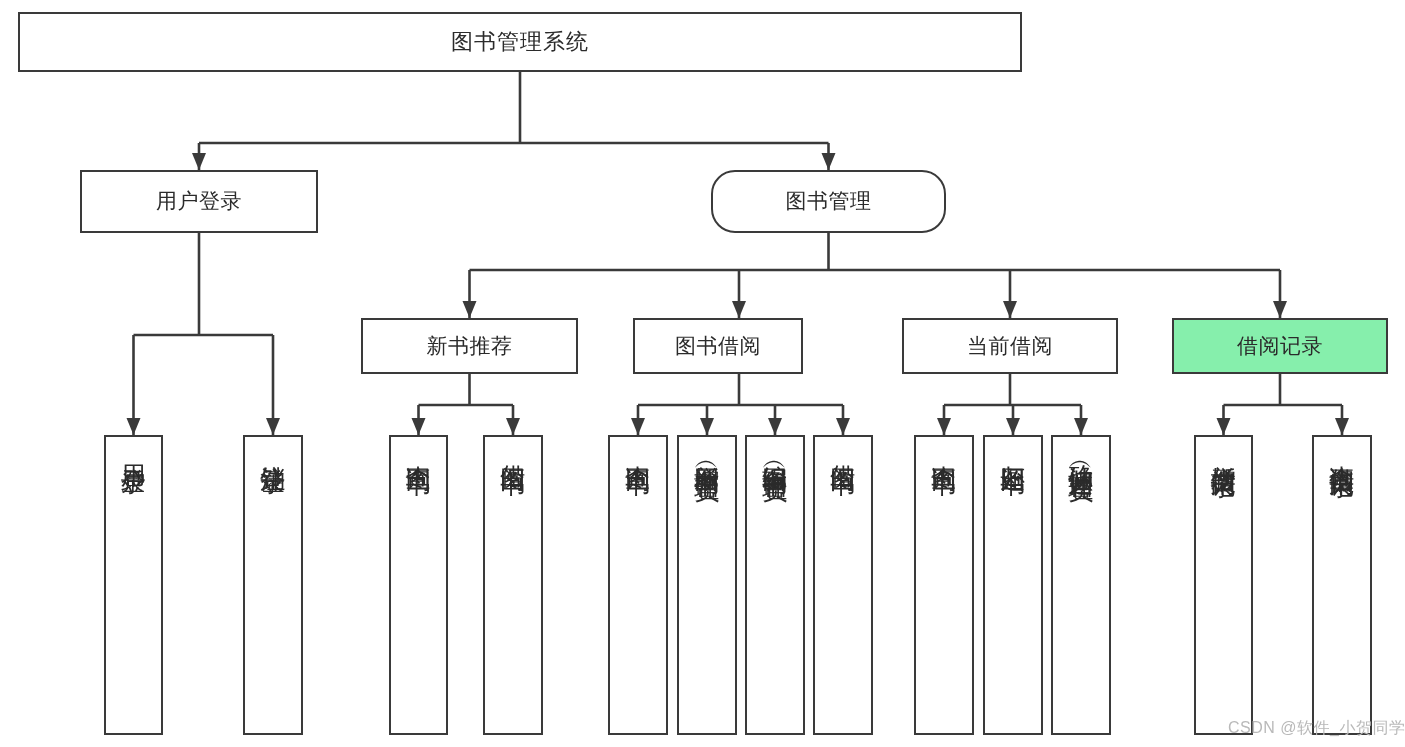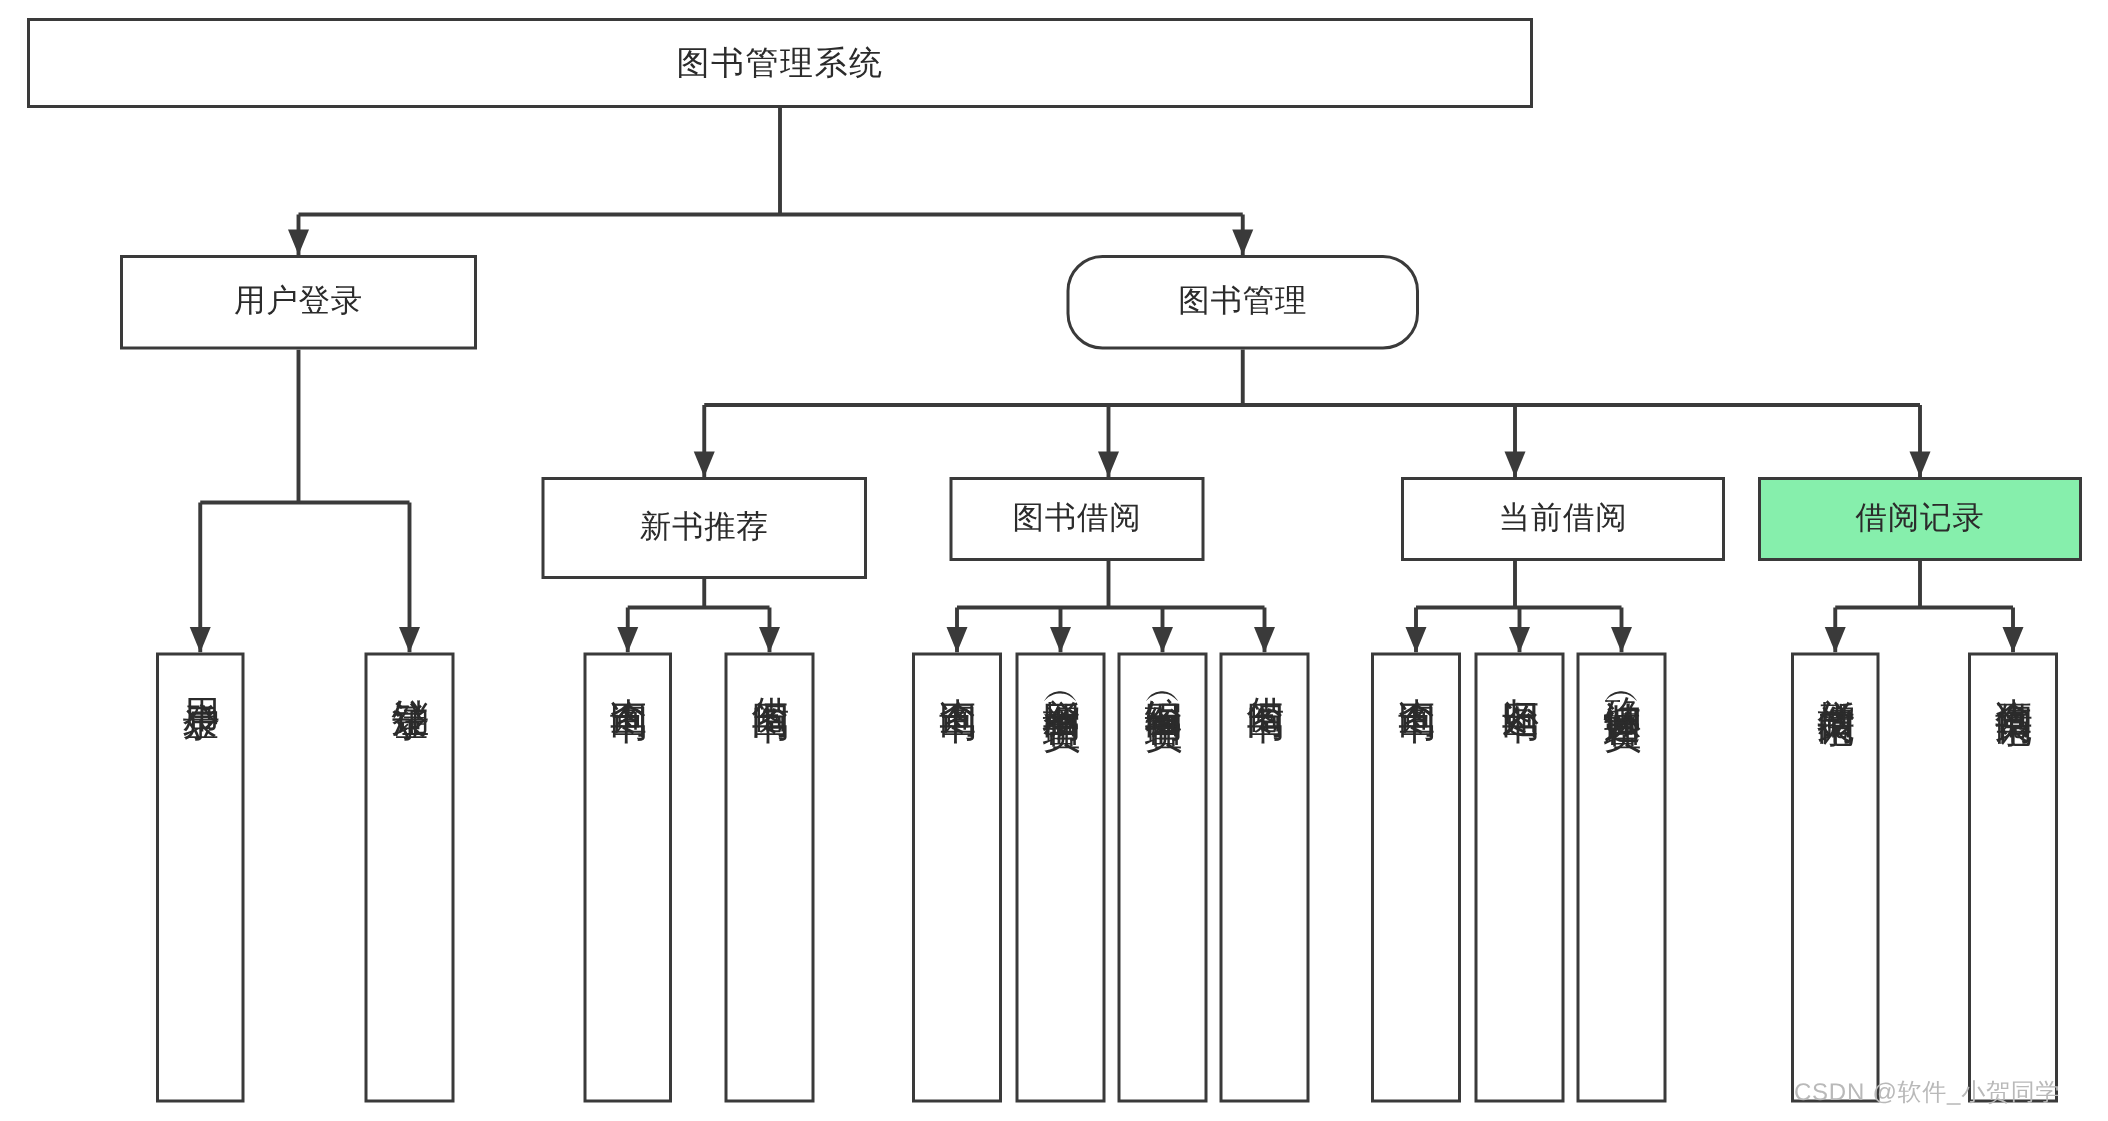--- a/index.html
+++ b/index.html
@@ -130,27 +130,27 @@
   <div id="nodes-layer">
       <div class="node horiz root" style="left: 18px; top: 12px; width: 1004px; height: 60px; border-color: rgb(58, 58, 58); background: rgb(255, 255, 255);">
         <span class="node-label" style="color: rgb(43, 43, 43);">图书管理系统</span>
       </div>
       <div class="node horiz" style="left: 80px; top: 170px; width: 238px; height: 63px; border-color: rgb(58, 58, 58); background: rgb(255, 255, 255);">
         <span class="node-label" style="color: rgb(43, 43, 43);">用户登录</span>
       </div>
       <div class="node horiz" style="left: 711px; top: 170px; width: 235px; height: 63px; border-color: rgb(58, 58, 58); background: rgb(255, 255, 255); border-radius: 24px;">
         <span class="node-label" style="color: rgb(43, 43, 43);">图书管理</span>
       </div>
-      <div class="node horiz" style="left: 361px; top: 318px; width: 217px; height: 68px; border-color: rgb(58, 58, 58); background: rgb(255, 255, 255);">
+      <div class="node horiz" style="left: 361px; top: 318px; width: 217px; height: 56px; border-color: rgb(58, 58, 58); background: rgb(255, 255, 255); font-family: Liberation Serif, serif;">
         <span class="node-label" style="color: rgb(43, 43, 43);">新书推荐</span>
       </div>
       <div class="node horiz" style="left: 633px; top: 318px; width: 170px; height: 56px; border-color: rgb(58, 58, 58); background: rgb(255, 255, 255);">
         <span class="node-label" style="color: rgb(43, 43, 43);">图书借阅</span>
       </div>
-      <div class="node horiz" style="left: 934px; top: 318px; width: 216px; height: 56px; border-color: rgb(58, 58, 58); background: rgb(255, 255, 255);">
+      <div class="node horiz" style="left: 902px; top: 318px; width: 216px; height: 56px; border-color: rgb(58, 58, 58); background: rgb(255, 255, 255);">
         <span class="node-label" style="color: rgb(43, 43, 43);">当前借阅</span>
       </div>
       <div class="node horiz" style="left: 1172px; top: 318px; width: 216px; height: 56px; border-color: rgb(58, 58, 58); background: #86efac;">
         <span class="node-label" style="color: rgb(43, 43, 43);">借阅记录</span>
       </div>
       <div class="node vert" style="left: 104px; top: 435px; width: 59px; height: 300px; border-color: rgb(58, 58, 58); background: rgb(255, 255, 255);">
         <span class="node-label" style="color: rgb(43, 43, 43);">用户登录</span>
       </div>
       <div class="node vert" style="left: 243px; top: 435px; width: 60px; height: 300px; border-color: rgb(58, 58, 58); background: rgb(255, 255, 255);">
         <span class="node-label" style="color: rgb(43, 43, 43);">注销登录</span>
@@ -182,14 +182,14 @@
       <div class="node vert" style="left: 1051px; top: 435px; width: 60px; height: 300px; border-color: rgb(58, 58, 58); background: rgb(255, 255, 255);">
         <span class="node-label" style="color: rgb(43, 43, 43);">确认归还（管理员）</span>
       </div>
       <div class="node vert" style="left: 1194px; top: 435px; width: 59px; height: 300px; border-color: rgb(58, 58, 58); background: rgb(255, 255, 255);">
         <span class="node-label" style="color: rgb(43, 43, 43);">新增借阅记录</span>
       </div>
       <div class="node vert" style="left: 1312px; top: 435px; width: 60px; height: 300px; border-color: rgb(58, 58, 58); background: rgb(255, 255, 255);">
         <span class="node-label" style="color: rgb(43, 43, 43);">查询借阅记录</span>
       </div>
     </div>
-  <div id="watermark" style="left: 1196px; top: 718px; color: rgb(185, 185, 185);">CSDN @软件_小贺同学</div>
+  <div id="watermark" style="left: 1196px; top: 718px; color: rgb(185, 185, 185); padding-left: 32px;">CSDN @软件_小贺同学</div>
 </div>
 
 </body></html>

